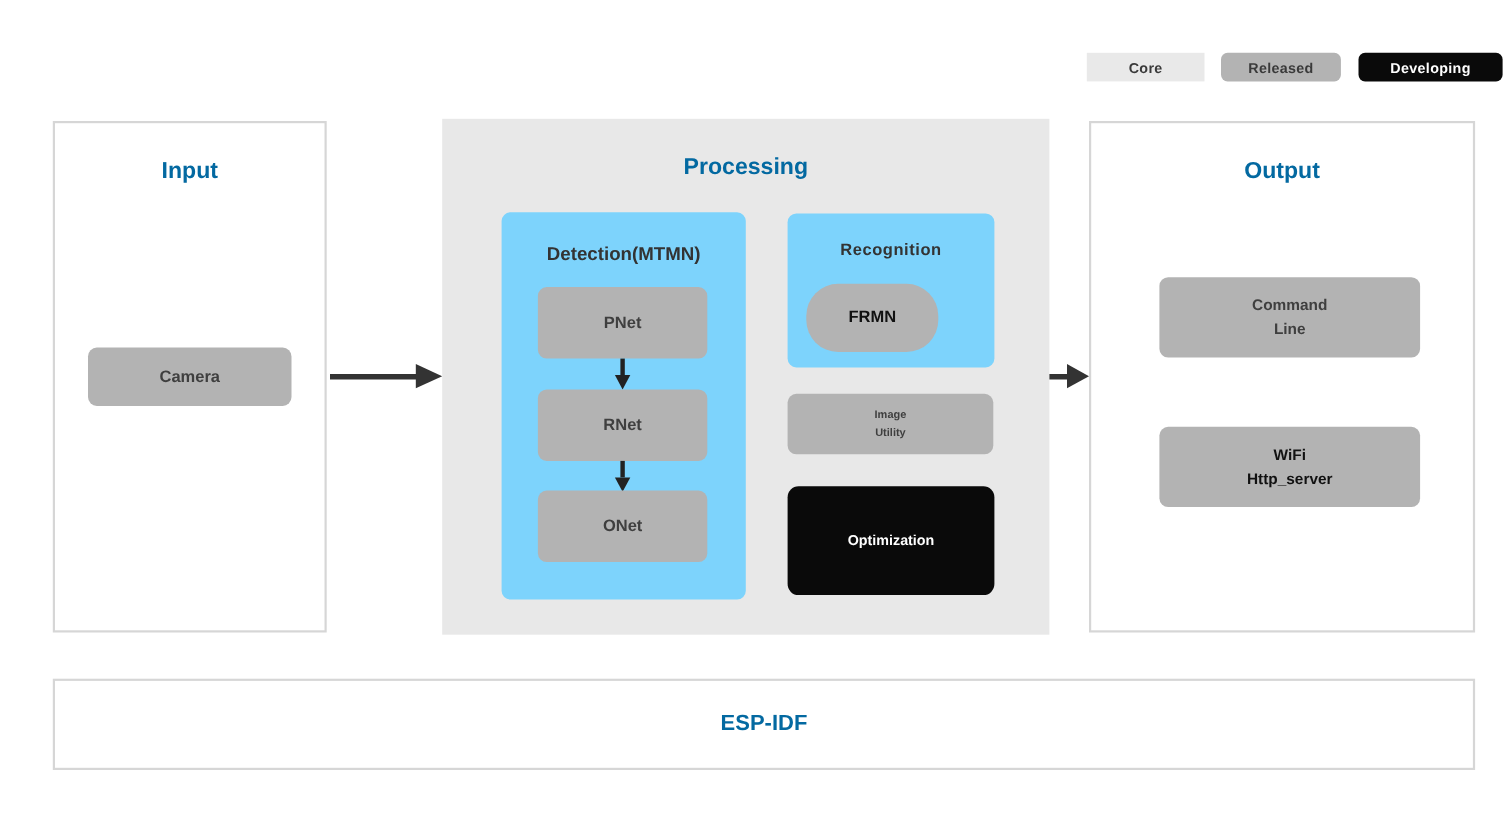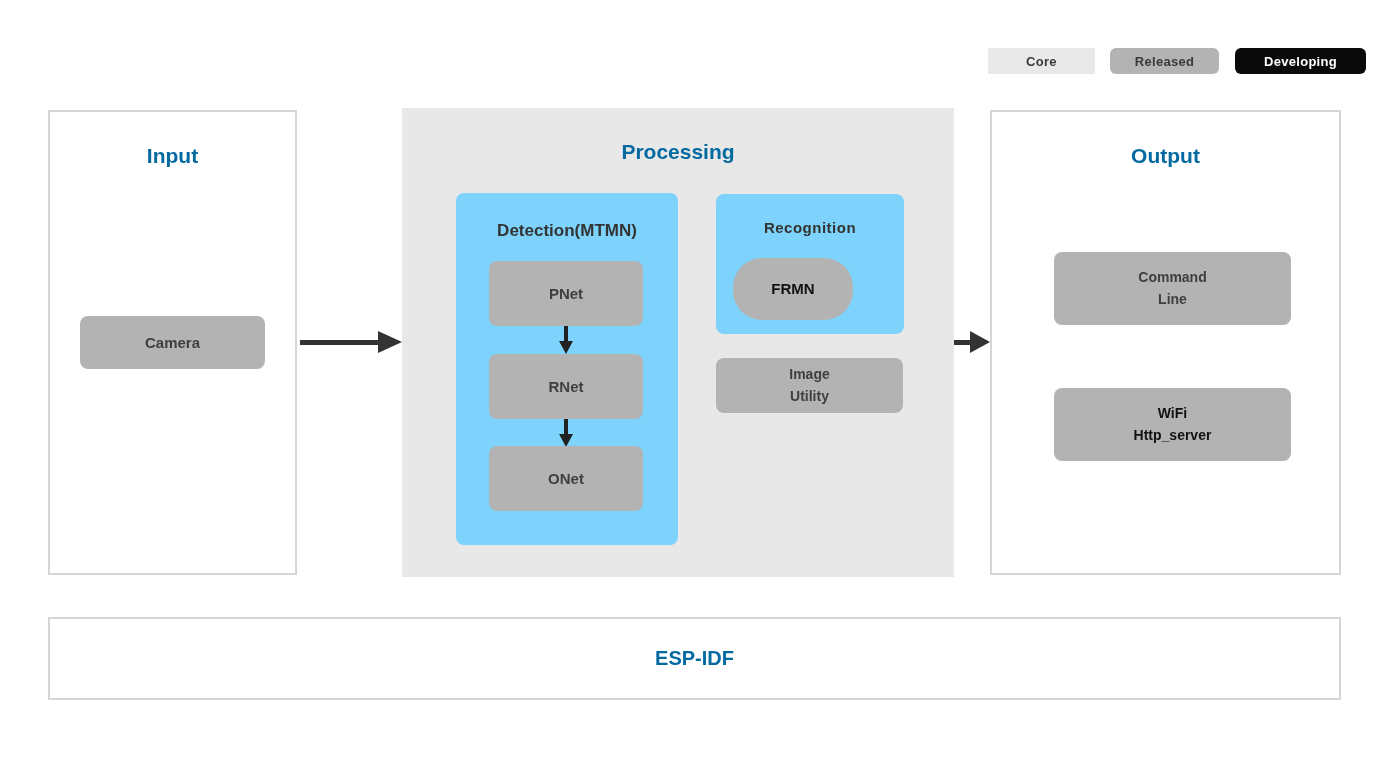--- a/index.html
+++ b/index.html
@@ -56,21 +56,21 @@
   .comp.dark { background:#0a0a0a; color:#ffffff; border-radius:10px; font-size:13px; }
 
   #camera-block { left:30px; top:204px; width:185px; height:53px; }
 
   #pnet-block { left:33px; top:68px;  width:154px; height:65px; }
   #rnet-block { left:33px; top:161px; width:154px; height:65px; }
   #onet-block { left:33px; top:253px; width:154px; height:65px; }
 
   #frmn-block { left:17px; top:64px; width:120px; height:62px;border-radius:29px; }
 
-  #image-utility-block { left:314px; top:250px; width:187px; height:55px; font-size:14px; }
+  #image-utility-block { left:314px; top:250px; width:187px; height:55px; font-size:10px; }
   #optimization-block  { left:314px; top:334px; width:188px; height:99px; }
 
   #command-line-block { left:62px; top:140px; width:237px; height:73px; font-size:14px; }
   #wifi-block         { left:62px; top:276px; width:237px; height:73px; font-size:14px; }
 
   
   .harrow { position:absolute; }
   .harrow .shaft { position:absolute; height:5px; background:#333333; }
   .harrow .head  { position:absolute; width:0; height:0;
                    border-top:11px solid transparent; border-bottom:11px solid transparent; }
@@ -136,20 +136,21 @@
     <div class="subbox" id="recognition-box">
       <div class="subbox-title">Recognition</div>
       <div class="comp black-text" id="frmn-block">FRMN</div>
     </div>
 
     <div class="comp" id="image-utility-block">
       <span>Image</span>
       <span>Utility</span>
     </div>
 
+    <div class="comp dark" id="optimization-block">Optimization</div>
   </div>
 
   <div class="harrow" id="arrow-processing-output">
     <div class="shaft"></div>
     <div class="head"></div>
   </div>
 
   <div class="panel" id="output-panel">
     <div class="panel-title">Output</div>
     <div class="comp" id="command-line-block">

